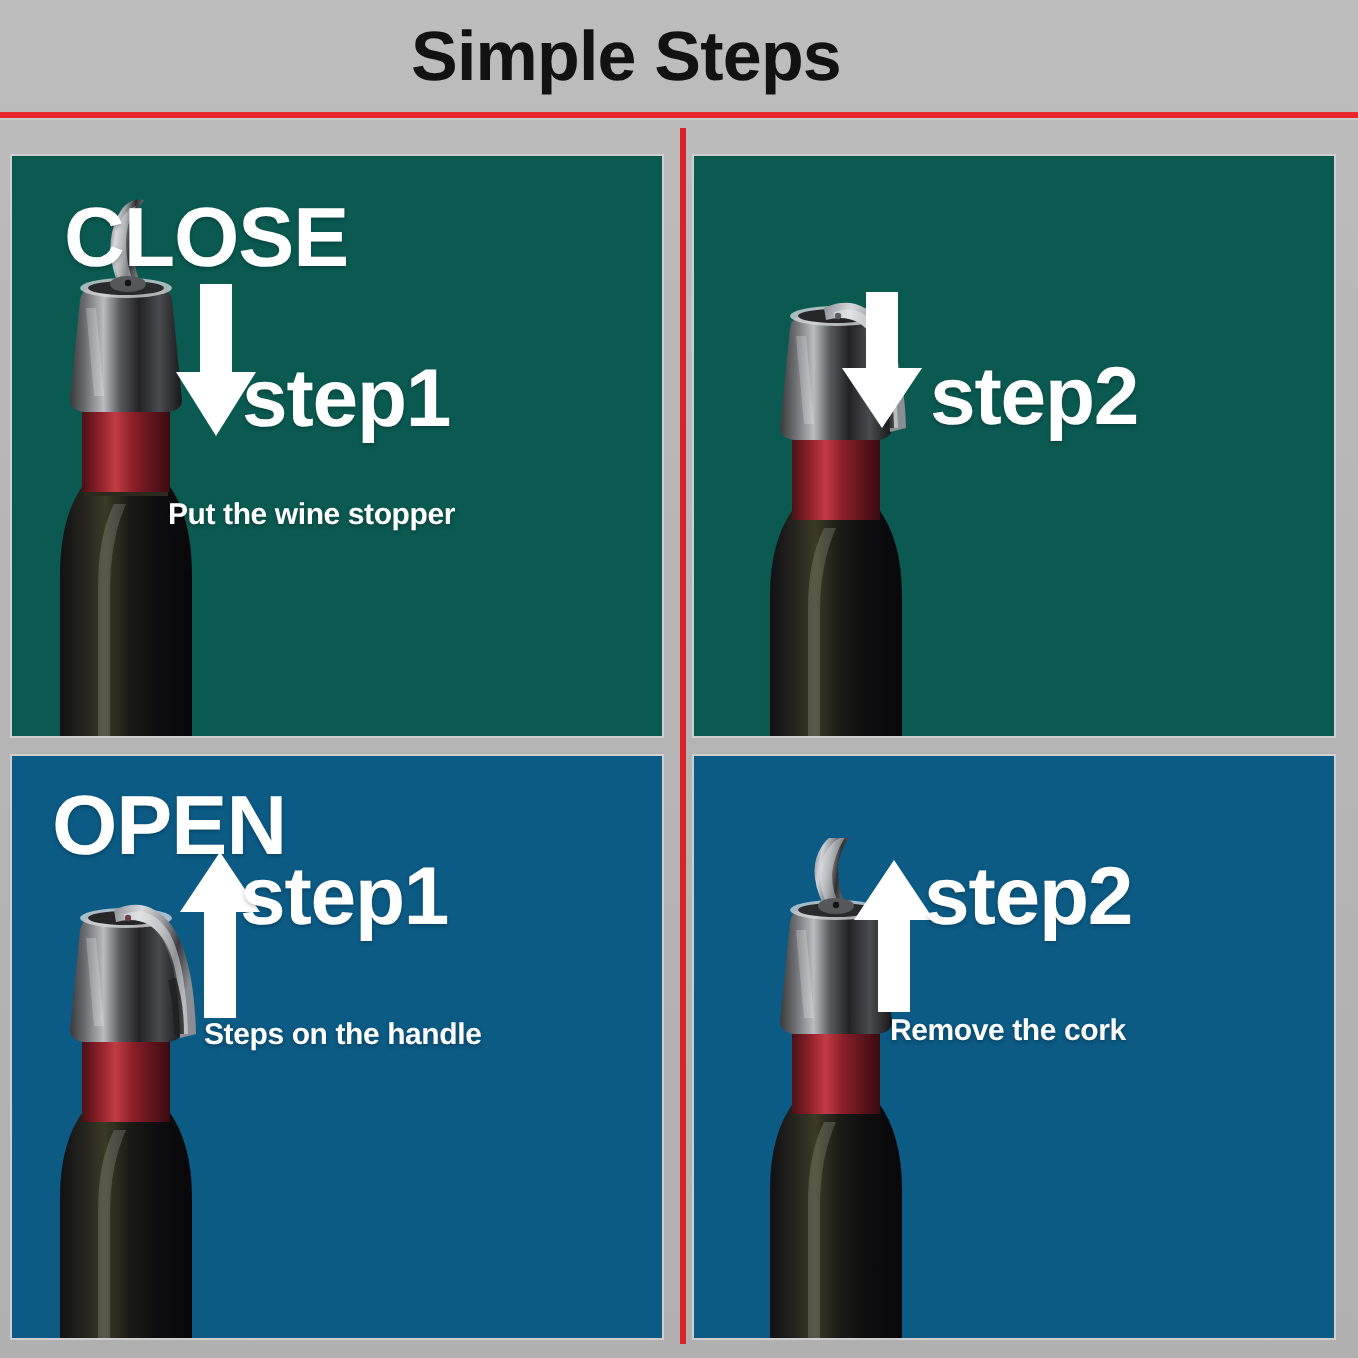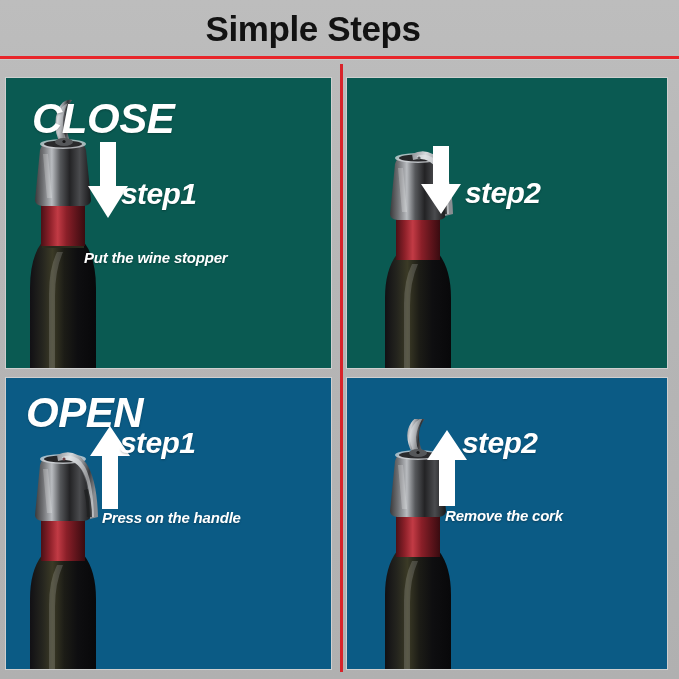--- a/index.html
+++ b/index.html
@@ -57,21 +57,20 @@
     width:679px; height:1px;
     background:#c9c9c9;
   }
 
   
   .panel {
     position: absolute;
     overflow: hidden;
     border: 1px solid #cfcfcf;
     box-sizing: border-box;
-    font-style: italic;
   }
   .panel.tl { left: 5px;   top: 77px;  width: 327px; height: 292px; }
   .panel.tr { left: 346px; top: 77px;  width: 322px; height: 292px; }
   .panel.bl { left: 5px;   top: 377px; width: 327px; height: 293px; }
   .panel.br { left: 346px; top: 377px; width: 322px; height: 293px; }
 
   
   .divider-v {
     position: absolute;
     left: 340px;
@@ -87,21 +86,21 @@
     font-size: 42px;
     font-weight: bold;
     color: #ffffff;
     line-height: 1;
     letter-spacing: -0.5px;
     text-shadow: 0 1px 2px rgba(0,0,0,.25);
     white-space: nowrap;
   }
   .step-label {
     position: absolute;
-    font-size: 30px;
+    font-size: 41px;
     font-weight: bold;
     color: #ffffff;
     line-height: 1;
     letter-spacing: -0.6px;
     text-shadow: 0 1px 2px rgba(0,0,0,.25);
     white-space: nowrap;
   }
   .caption {
     position: absolute;
     font-size: 15px;
@@ -332,21 +331,21 @@
 
     <div class="arrow" style="left:82px; top:48px;">
       <svg width="44" height="85" viewBox="0 0 44 85">
         <polygon points="22,0 42,30 30,30 30,83 14,83 14,30 2,30" fill="#ffffff"></polygon>
       </svg>
     </div>
 
     <div class="step-label" style="left:114px; top:50px;">step1</div>
 
     <div class="caption" style="left:96px; top:130px; width:228px;">
-      <div>Press on the handle</div>
+      <div>Steps on the handle</div>
     </div>
   </div>
 
   <div class="panel br" style="background:#0b5b85">
 
     <div class="bottle" style="left:10px; bottom:0;">
       <svg width="120" height="250" viewBox="0 0 120 250">
         <defs>
           <linearGradient id="capD" x1="0" y1="0" x2="1" y2="0">
             <stop offset="0%" stop-color="#3a3a3c"></stop>

